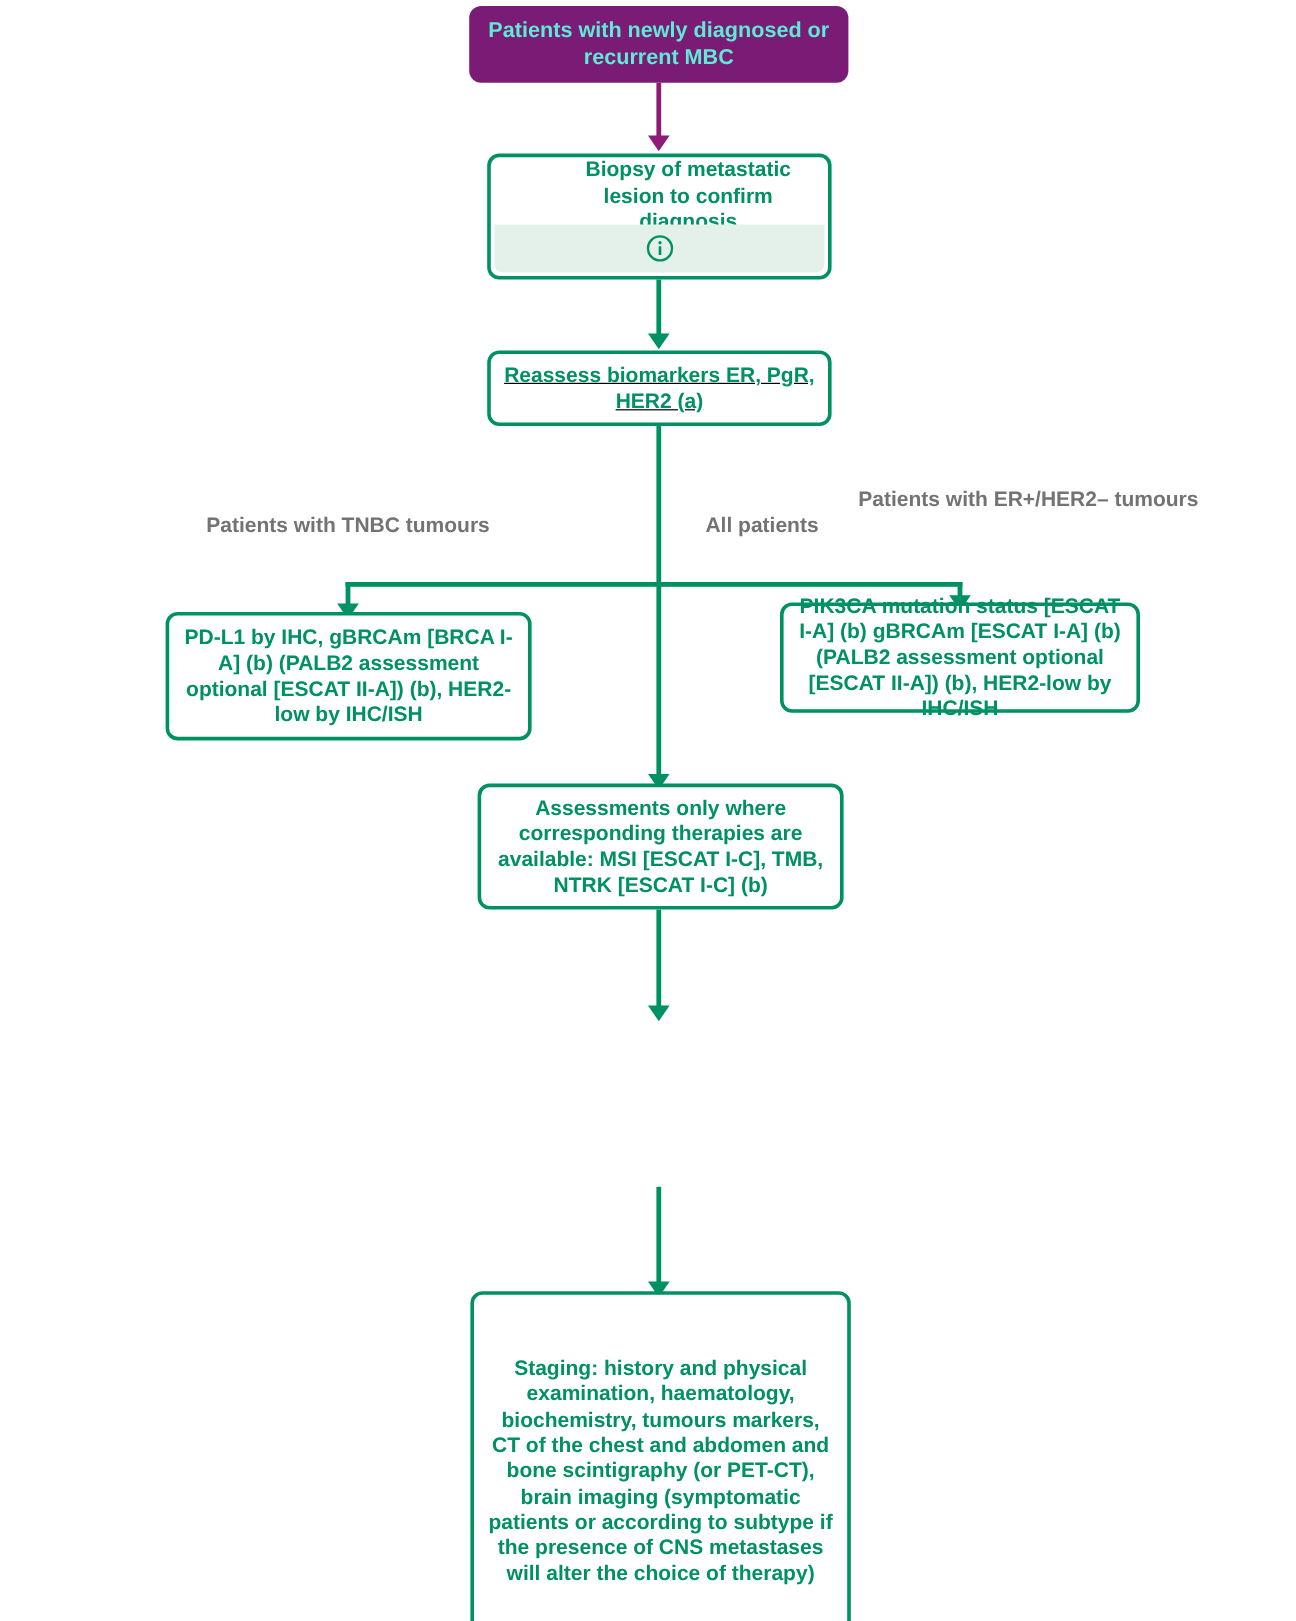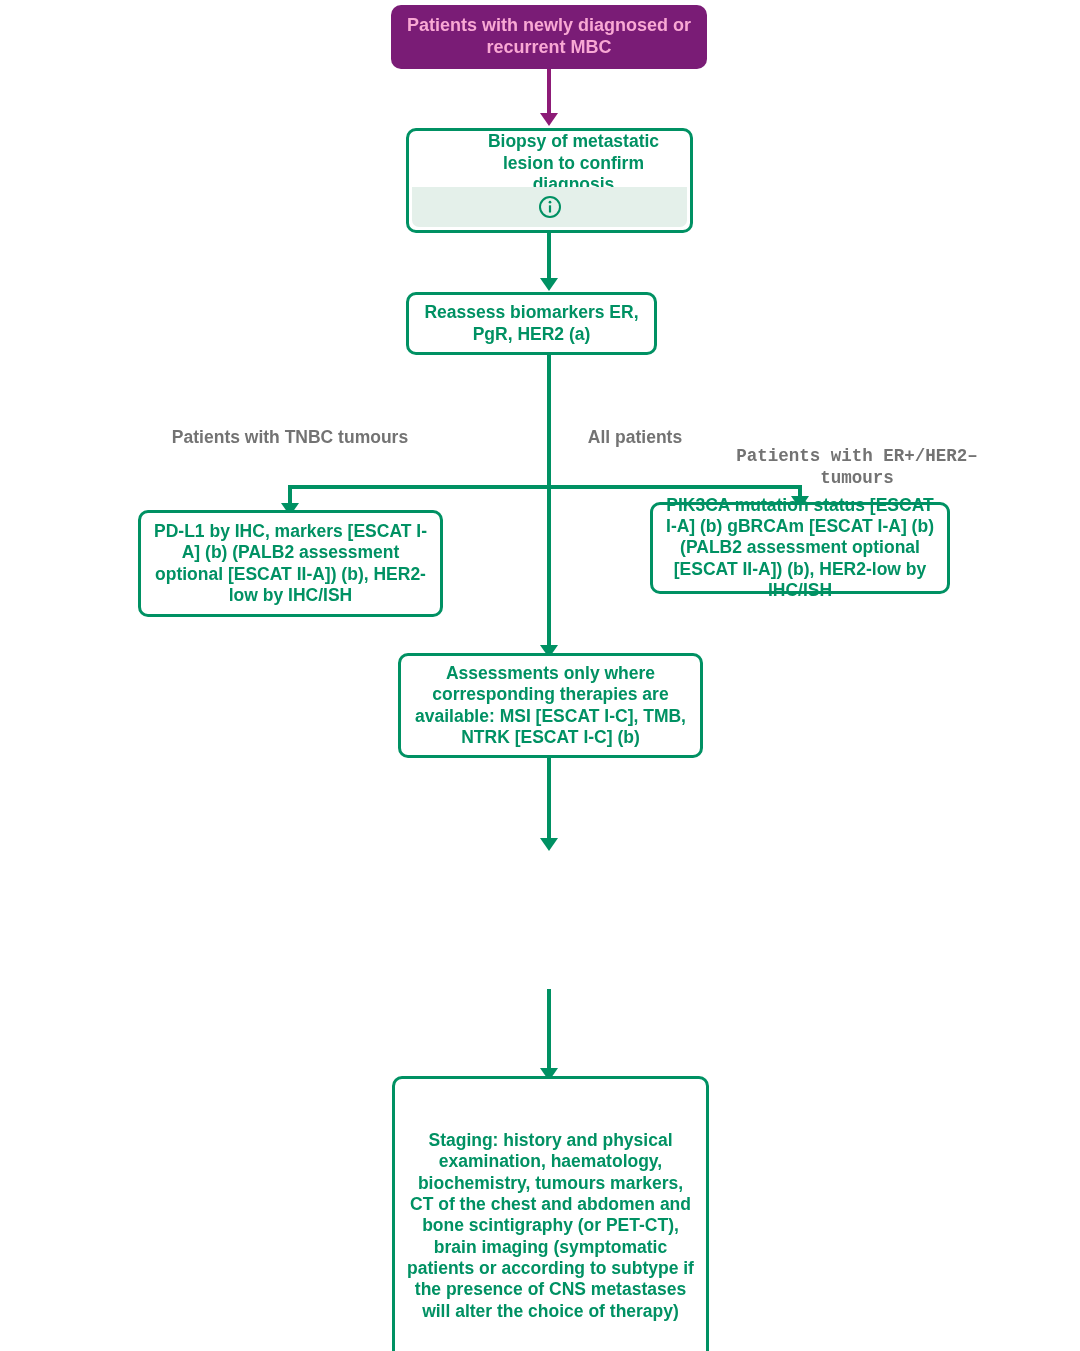--- a/index.html
+++ b/index.html
@@ -39,21 +39,21 @@
     font-weight: bold;
     line-height: 1.22;
     padding: 0 10px;
     white-space: pre-line;
   }
   .node.green .node-text {
     color: #009163;
     font-size: 17.5px;
   }
   .node.purple .node-text {
-    color: #f9a8d4;
+    color: #5eead4;
     font-size: 18px;
   }
   .info-bar {
     position: absolute;
     left: 3px;
     right: 3px;
     bottom: 3px;
     height: 40px;
     background: #e4f0ea;
     display: flex;
@@ -109,43 +109,43 @@
         </svg>
       </span>
     </div>
   </div>
 
   <div class="connector">
     <div class="v-line" style="left:547px; top:233px; height:47px;"></div>
     <div class="arrow-head" style="left:540px; top:278px;"></div>
   </div>
 
-  <div class="node green" style="left:406px; top:292px; width:251px; height:63px;">
+  <div class="node green" style="left:406px; top:292px; width:287px; height:63px;text-decoration:underline;">
     <div class="node-text">Reassess biomarkers ER, PgR, HER2 (a)</div>
   </div>
 
   <div class="connector">
     <div class="v-line" style="left:547px; top:355px; height:295px;"></div>
     <div class="arrow-head" style="left:540px; top:645px;"></div>
   </div>
 
   <div class="connector">
     <div class="h-line" style="left:288px; top:485px; width:514px;"></div>
     <div class="v-line" style="left:288px; top:485px; height:22px;"></div>
     <div class="arrow-head" style="left:281px; top:503px;"></div>
     <div class="v-line" style="left:798px; top:485px; height:15px;"></div>
     <div class="arrow-head" style="left:791px; top:496px;"></div>
   </div>
 
   <div class="branch-label" style="left:110px; top:427px; width:360px;">Patients with TNBC tumours</div>
   <div class="branch-label" style="left:555px; top:427px; width:160px;">All patients</div>
-  <div class="branch-label" style="left:712px; top:446px; width:290px;font-family:Liberation Mono, monospace;">Patients with ER+/HER2– tumours</div>
+  <div class="branch-label" style="left:712px; top:406px; width:290px;">Patients with ER+/HER2– tumours</div>
 
   <div class="node green" style="left:138px; top:510px; width:305px; height:107px;">
-    <div class="node-text">PD-L1 by IHC, markers [ESCAT I-A] (b) (PALB2 assessment optional [ESCAT II-A]) (b), HER2-low by IHC/ISH</div>
+    <div class="node-text">PD-L1 by IHC, gBRCAm [BRCA I-A] (b) (PALB2 assessment optional [ESCAT II-A]) (b), HER2-low by IHC/ISH</div>
   </div>
 
   <div class="node green" style="left:650px; top:502px; width:300px; height:92px;">
     <div class="node-text">PIK3CA mutation status [ESCAT I-A] (b) gBRCAm [ESCAT I-A] (b) (PALB2 assessment optional [ESCAT II-A]) (b), HER2-low by IHC/ISH</div>
   </div>
 
   <div class="node green" style="left:398px; top:653px; width:305px; height:105px;align-items:center;">
     <div class="node-text">Assessments only where corresponding therapies are available: MSI [ESCAT I-C], TMB, NTRK [ESCAT I-C] (b)</div>
   </div>
 

